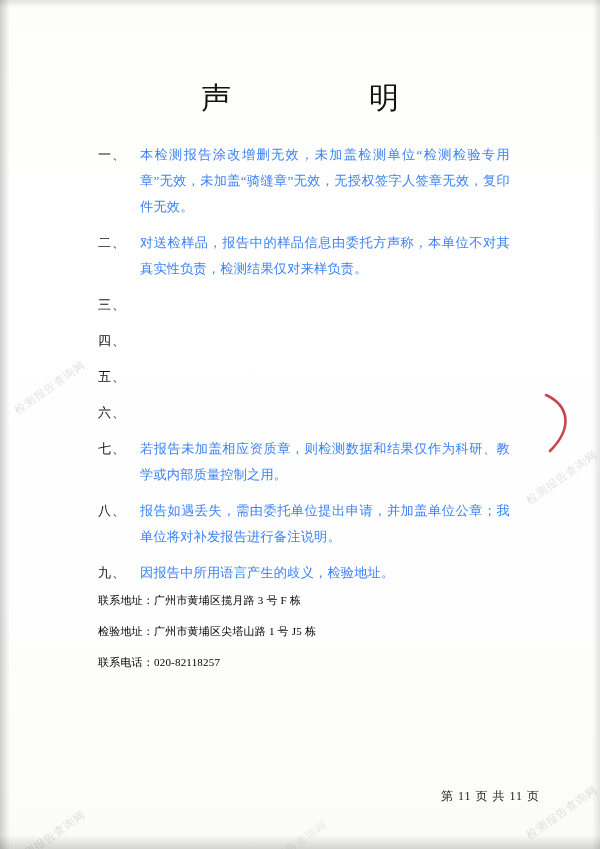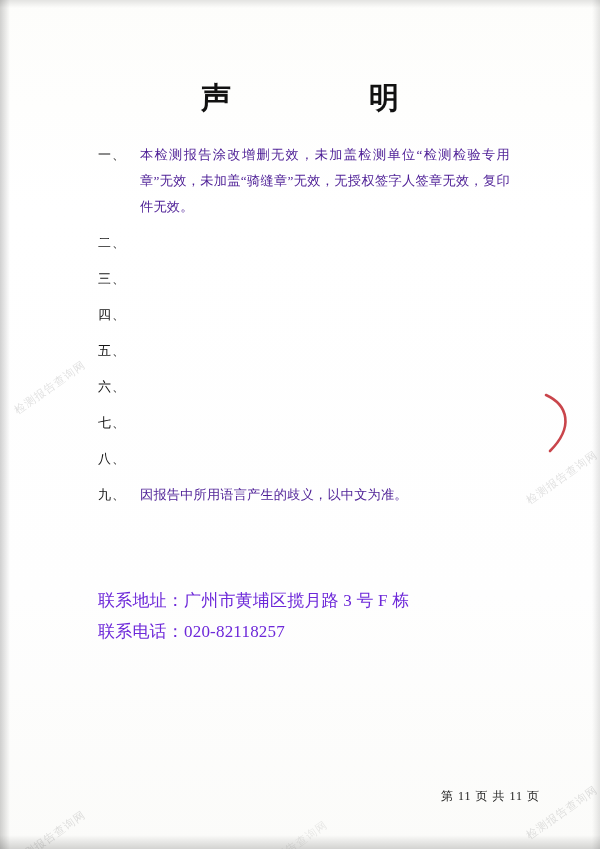--- a/index.html
+++ b/index.html
@@ -48,21 +48,21 @@
     pointer-events: none;
   }
 
   .doc-title {
     position: absolute;
     top: 78px;
     left: 0;
     width: 100%;
     text-align: center;
     font-size: 30px;
-    font-weight: bold;
+    font-weight: normal;
     letter-spacing: 26px;
     text-indent: 26px;
     font-family: "DejaVu Serif", "Liberation Serif", serif;
     color: #111111;
   }
 
   .clauses {
     position: absolute;
     top: 142px;
     left: 98px;
@@ -79,35 +79,35 @@
     font-size: 13px;
     line-height: 26px;
     letter-spacing: 1px;
     color: #141414;
   }
   .clause-text {
     flex: 1 1 auto;
     font-size: 13.2px;
     line-height: 26px;
     text-align: justify;
-    color: #4c1d95;
+    color: #3b82f6;
     letter-spacing: 0.2px;
   }
 
   .contact {
     position: absolute;
     top: 588px;
     left: 98px;
     width: 420px;
   }
   .contact-line {
-    font-size: 17px;
+    font-size: 11px;
     line-height: 25px;
     letter-spacing: 0.2px;
-    color: #6d28d9;
+    color: #000000;
     margin-bottom: 6px;
   }
   .contact-line:last-child { margin-bottom: 0; }
 
   .page-footer {
     position: absolute;
     right: 60px;
     bottom: 44px;
     font-size: 12px;
     letter-spacing: 1px;
@@ -150,47 +150,51 @@
 
   <div class="doc-title">声　　明</div>
 
   <div class="clauses">
     <div class="clause">
       <div class="clause-num">一、</div>
       <div class="clause-text">本检测报告涂改增删无效，未加盖检测单位“检测检验专用章”无效，未加盖“骑缝章”无效，无授权签字人签章无效，复印件无效。</div>
     </div>
     <div class="clause">
       <div class="clause-num">二、</div>
+      <div class="clause-text">对送检样品，报告中的样品信息由委托方声称，本单位不对其真实性负责，检测结果仅对来样负责。</div>
     </div>
     <div class="clause">
       <div class="clause-num">三、</div>
     </div>
     <div class="clause">
       <div class="clause-num">四、</div>
     </div>
     <div class="clause">
       <div class="clause-num">五、</div>
     </div>
     <div class="clause">
       <div class="clause-num">六、</div>
     </div>
     <div class="clause">
       <div class="clause-num">七、</div>
+      <div class="clause-text">若报告未加盖相应资质章，则检测数据和结果仅作为科研、教学或内部质量控制之用。</div>
     </div>
     <div class="clause">
       <div class="clause-num">八、</div>
+      <div class="clause-text">报告如遇丢失，需由委托单位提出申请，并加盖单位公章；我单位将对补发报告进行备注说明。</div>
     </div>
     <div class="clause">
       <div class="clause-num">九、</div>
-      <div class="clause-text">因报告中所用语言产生的歧义，以中文为准。</div>
+      <div class="clause-text">因报告中所用语言产生的歧义，检验地址。</div>
     </div>
   </div>
 
   <div class="contact">
     <div class="contact-line">联系地址：广州市黄埔区揽月路 3 号 F 栋</div>
+    <div class="contact-line">检验地址：广州市黄埔区尖塔山路 1 号 J5 栋</div>
     <div class="contact-line">联系电话：020-82118257</div>
   </div>
 
   <div class="page-footer">第 11 页 共 11 页</div>
 
   <svg class="seal-arc" viewBox="0 0 40 60">
     <path d="M4 2 C 26 12, 32 34, 8 58" fill="none" stroke="#c0252b" stroke-width="2.6" stroke-linecap="round" opacity="0.85"></path>
   </svg>
 
   <div class="wm wm1">检测报告查询网</div>

